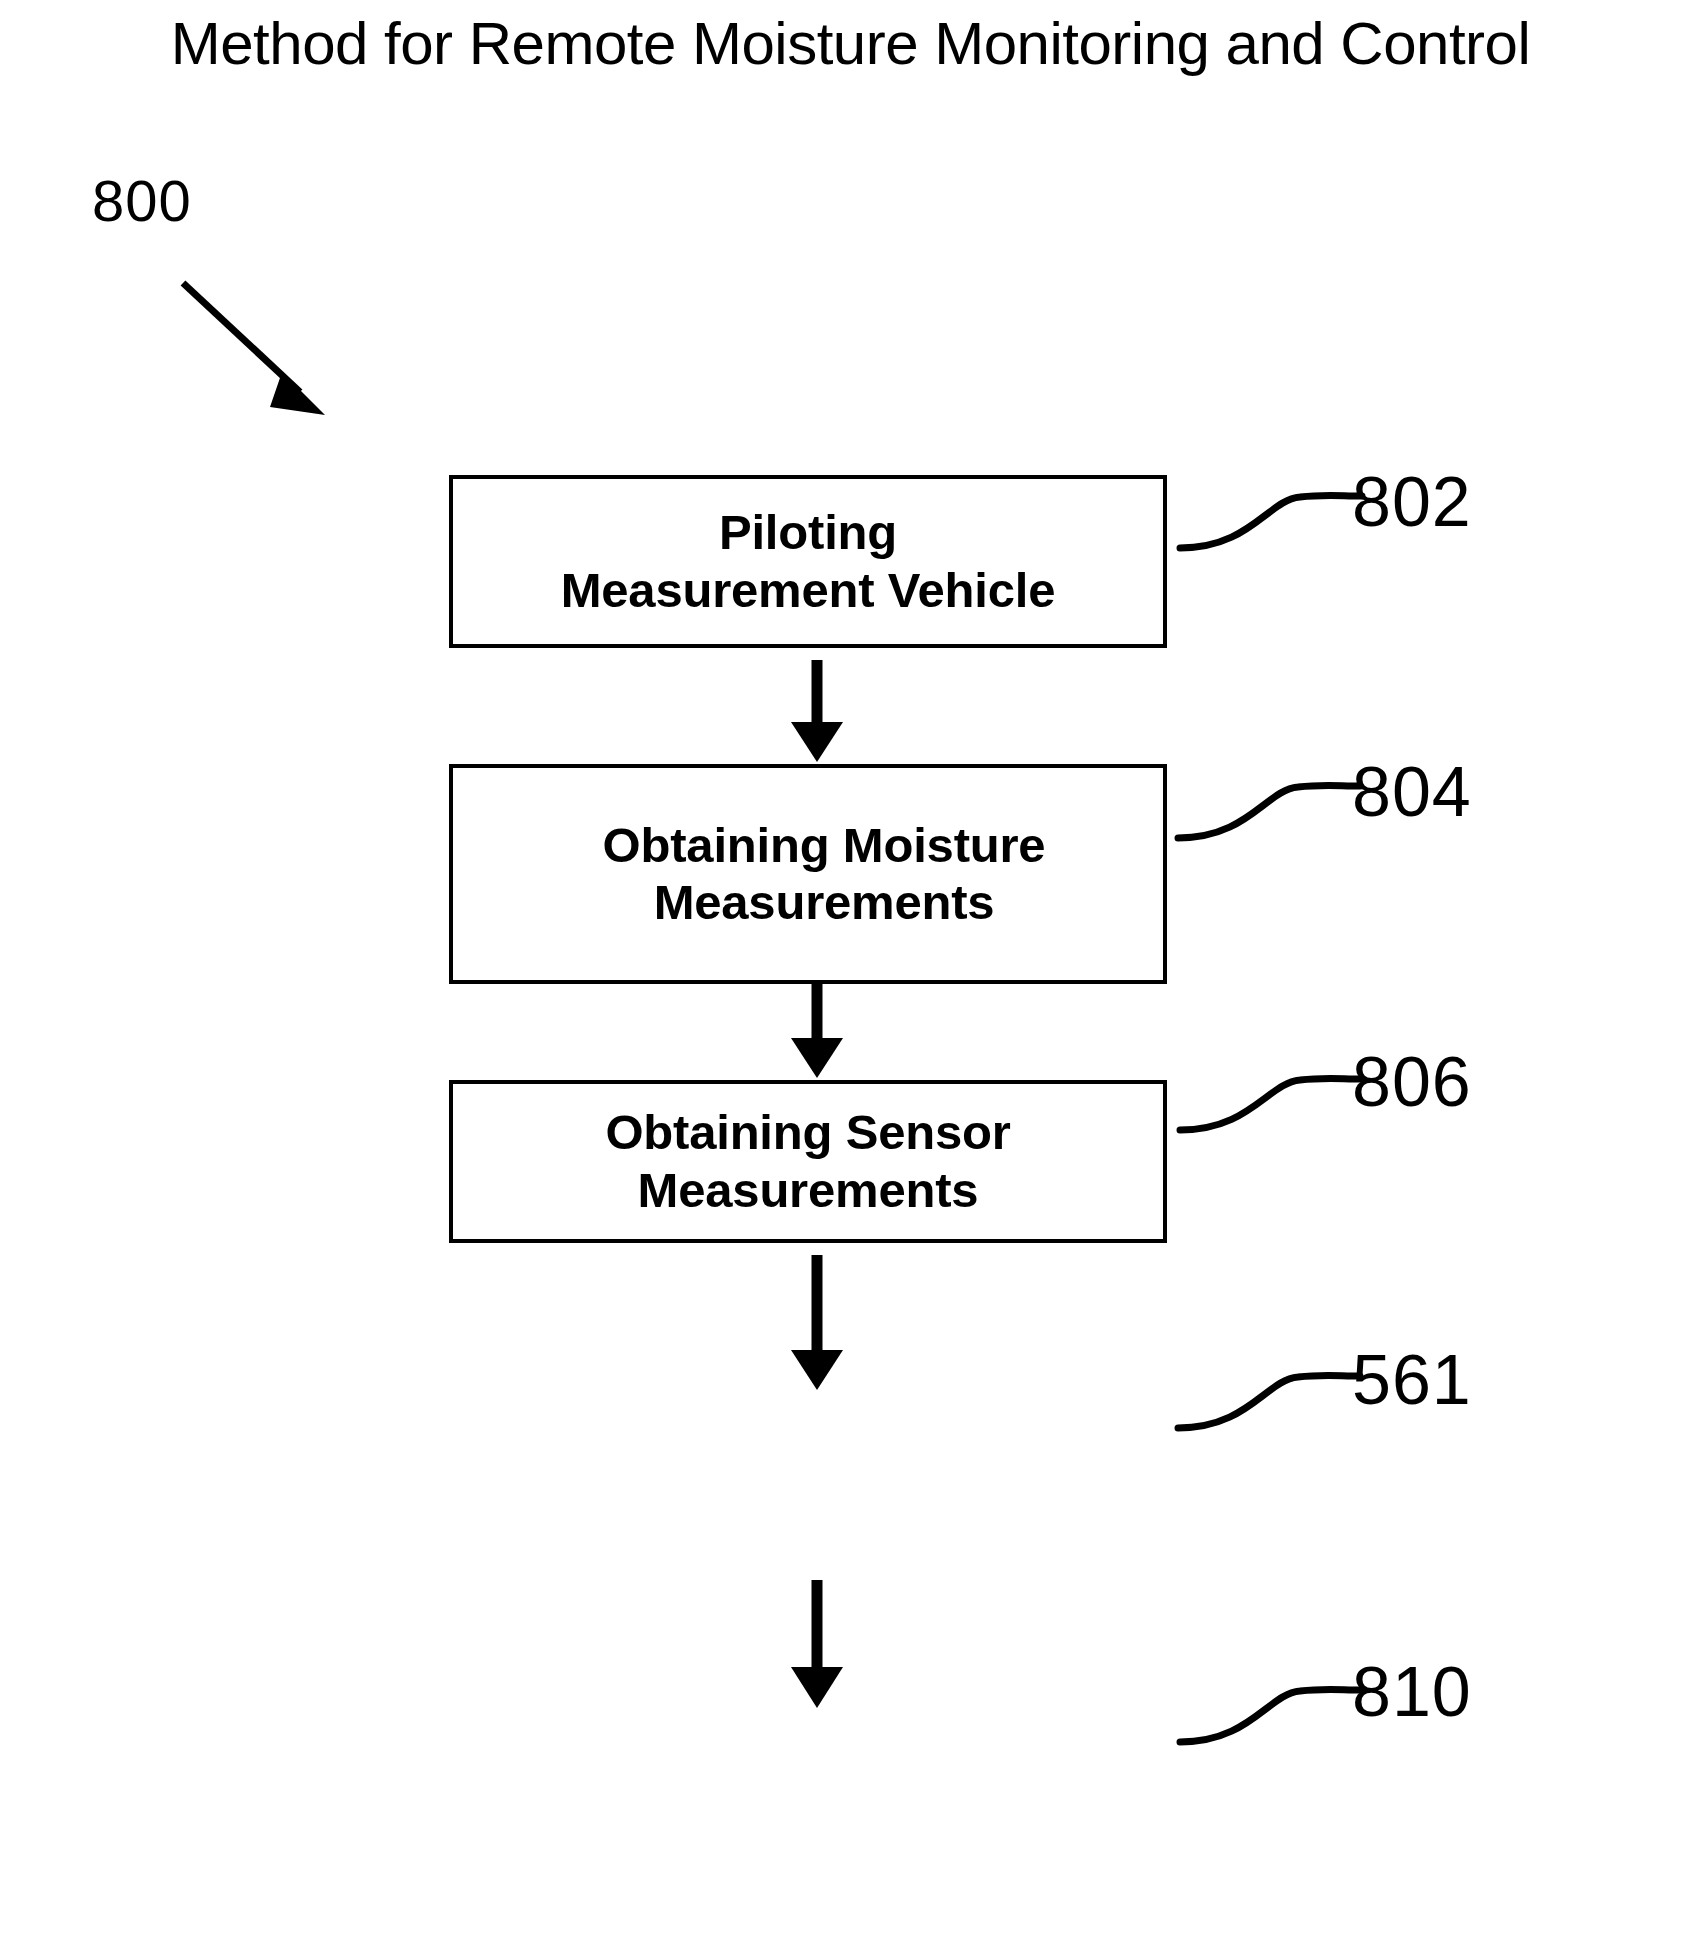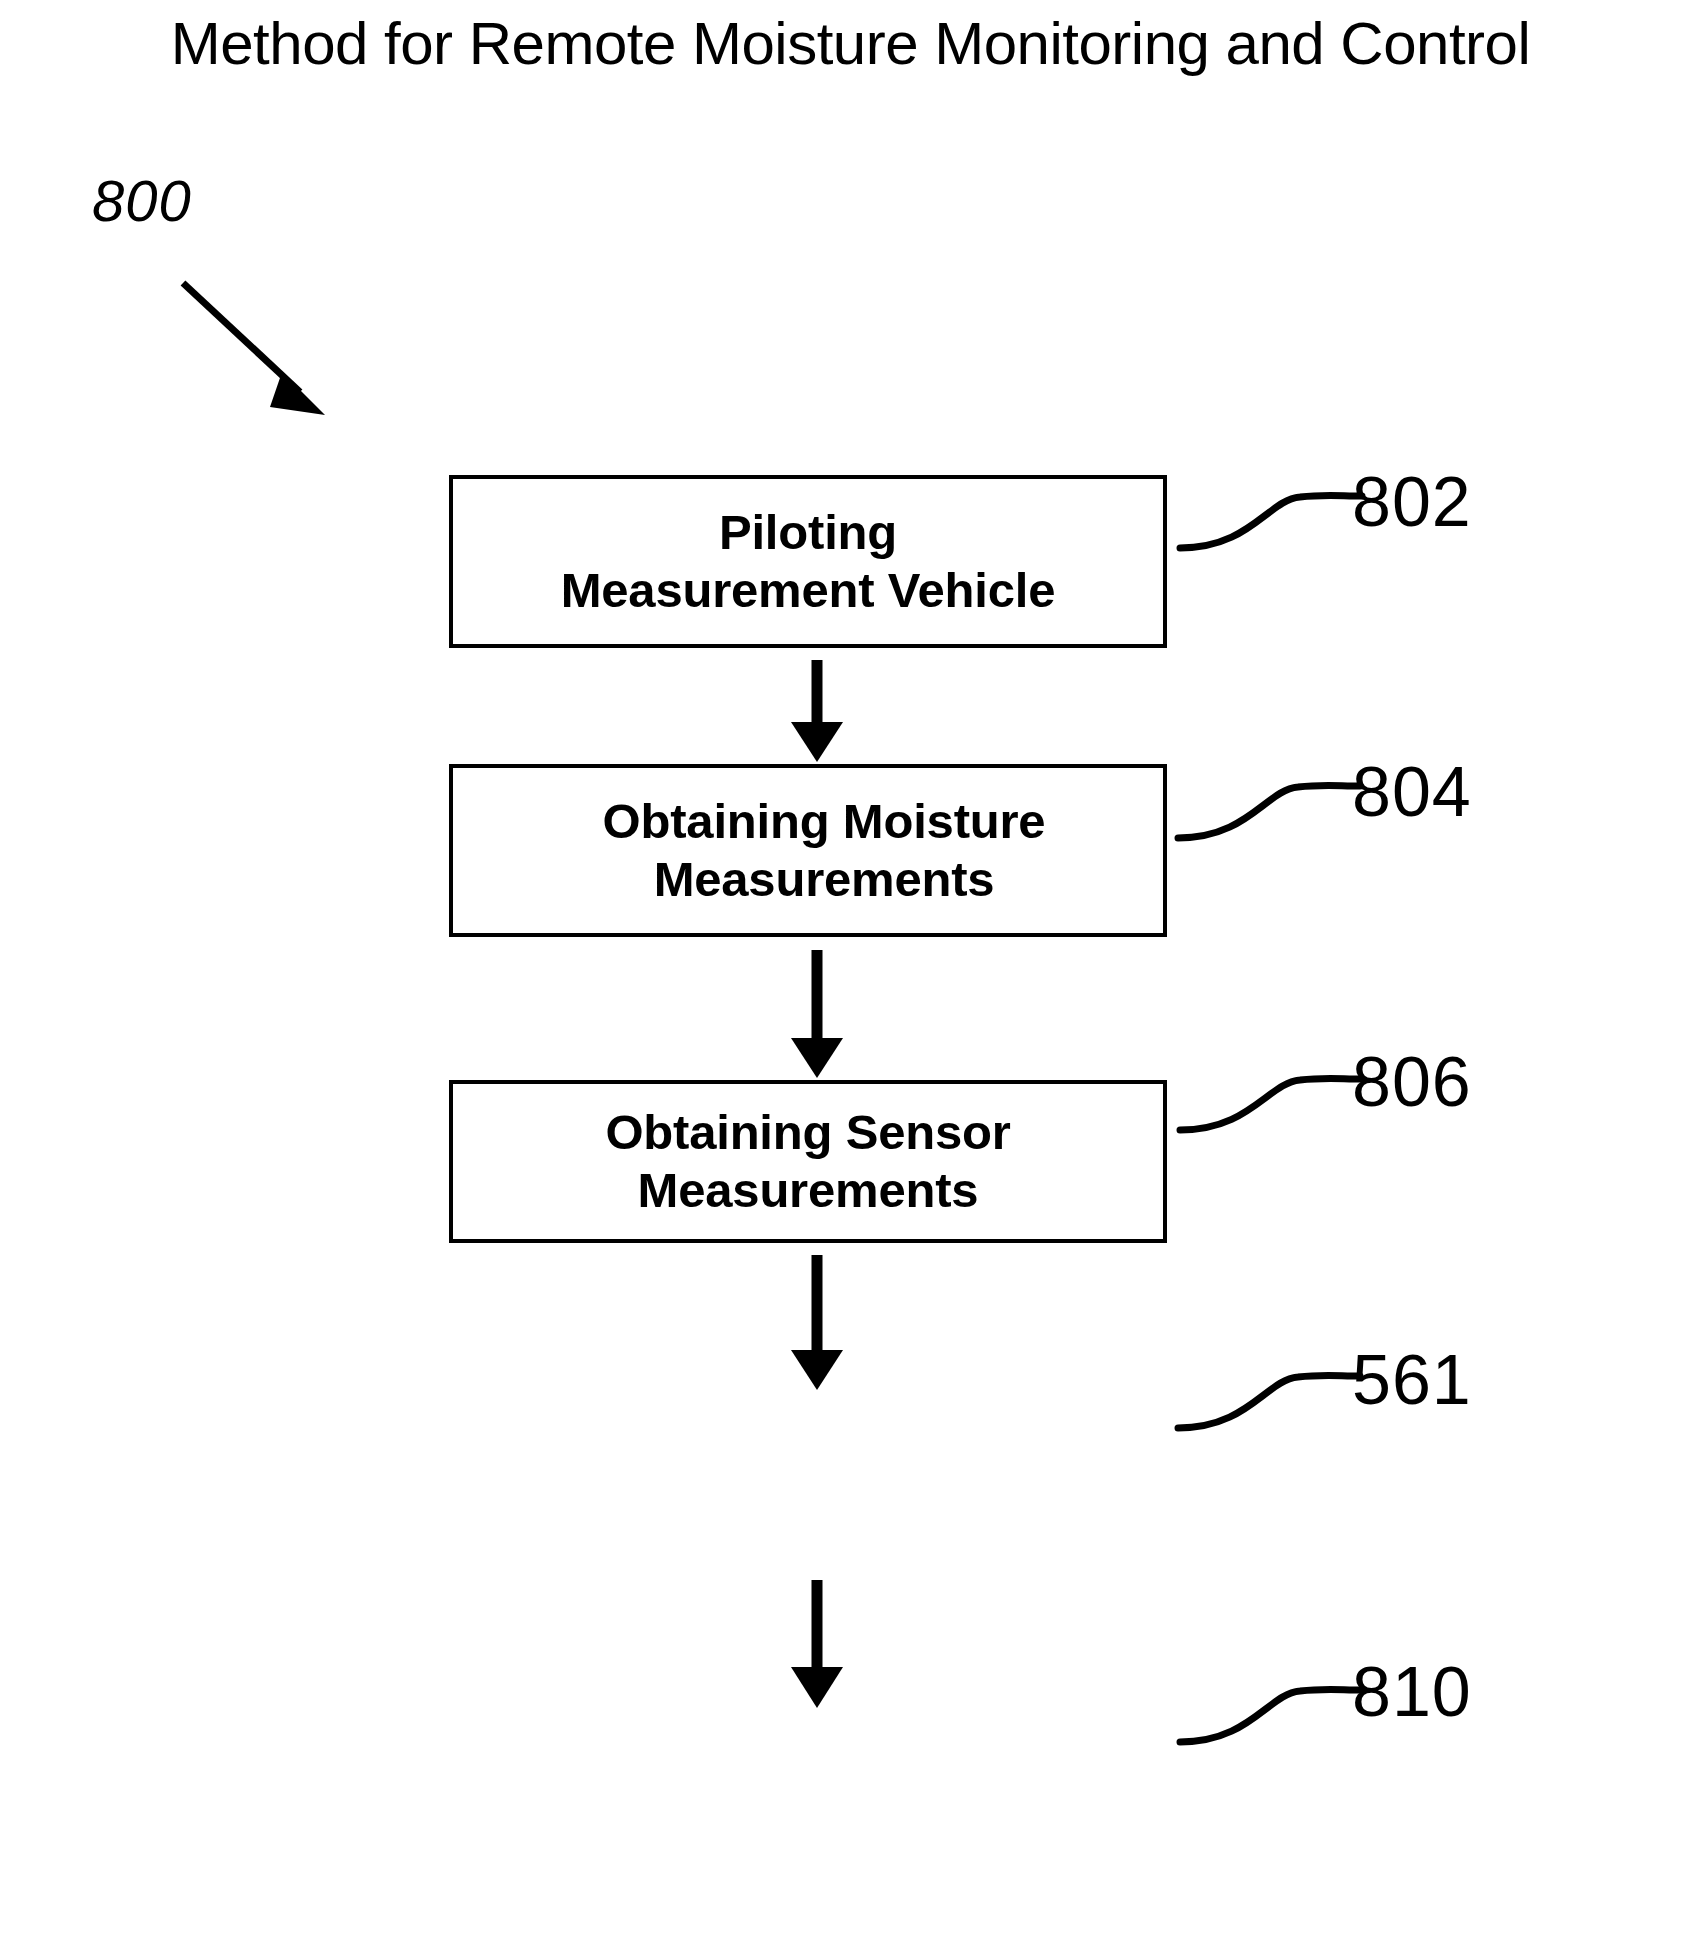--- a/index.html
+++ b/index.html
@@ -36,21 +36,20 @@
 
   
   #figure-number-800 {
     position: absolute;
     left: 92px;
     top: 172px;
     font-size: 58px;
     font-weight: 400;
     line-height: 1;
     letter-spacing: 1px;
-    font-style: italic;
   }
 
   
   #connector-layer {
     position: absolute;
     left: 0;
     top: 0;
     width: 1701px;
     height: 1951px;
     pointer-events: none;
@@ -71,21 +70,21 @@
   }
   .process-box-label {
     font-size: 49px;
     font-weight: 700;
     line-height: 1.17;
     letter-spacing: -0.2px;
     padding: 0 14px;
   }
 
   #box-802 { top: 475px;  height: 173px; }
-  #box-804 { top: 764px;  height: 173px; padding-left: 32px; }
+  #box-804 { top: 764px;  height: 220px; padding-left: 32px; }
   #box-806 { top: 1080px; height: 163px; }
   #box-808 { top: 1392px; height: 153px; }
   #box-810 { top: 1710px; height: 153px; }
 
   
   .reference-numeral {
     position: absolute;
     left: 1352px;
     font-size: 70px;
     font-weight: 400;

